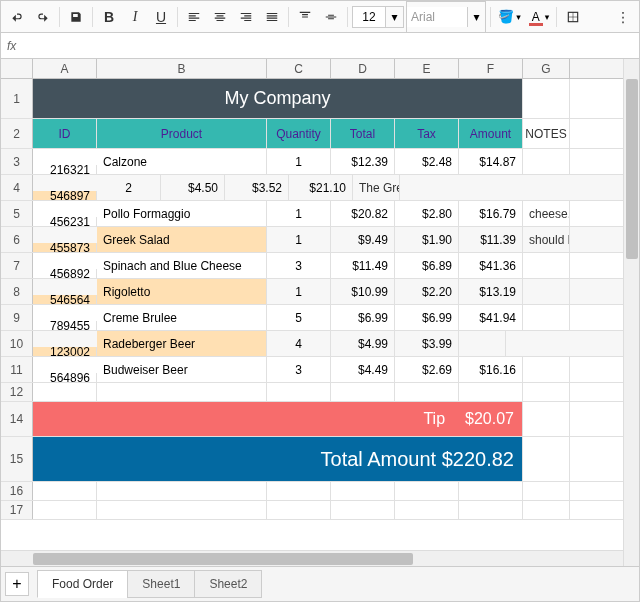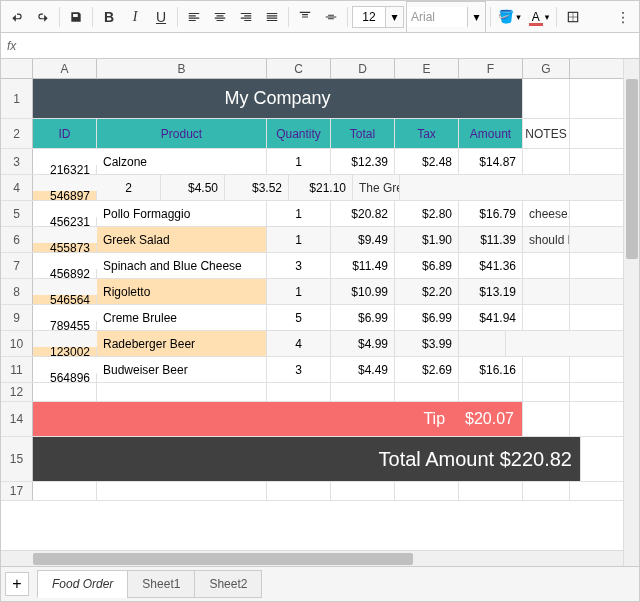--- a/index.html
+++ b/index.html
@@ -52,33 +52,33 @@
 .data-row .c-A { justify-content: flex-end; margin-top: 16px; }
 .data-row .c-C { justify-content: center; }
 .data-row .c-D, .data-row .c-E, .data-row .c-F { justify-content: flex-end; }
 .data-row.even { background: #f7f7f7; }
 .highlight .c-A, .highlight .c-B { background: #ffe0b3; }
 .notes-cell { color: #333; }
 .empty-row { height: 19px; }
 .r14 { height: 35px; }
 .r14 .wide { background: #f76c6c; color: #fff; width: 490px; justify-content: flex-end; font-size: 16px; padding-right: 8px; }
 .r15 { height: 45px; }
-.r15 .wide { background: #404040; color: #fff; width: 548px; justify-content: flex-end; font-size: 20px; padding-right: 8px; }
+.r15 .wide { background: #0369a1; color: #fff; width: 490px; justify-content: flex-end; font-size: 20px; padding-right: 8px; }
 
 
 .v-scroll { position: absolute; right: 0; top: 0; width: 16px; height: 100%; background: #f0f0f0; border-left: 1px solid #ddd; }
 .v-thumb { position: absolute; top: 20px; left: 2px; width: 12px; height: 180px; background: #c0c0c0; border-radius: 2px; }
 .h-scroll { position: absolute; left: 0; bottom: 0; right: 16px; height: 16px; background: #f0f0f0; border-top: 1px solid #ddd; }
 .h-thumb { position: absolute; left: 32px; top: 2px; height: 12px; width: 380px; background: #c0c0c0; border-radius: 2px; }
 
 
 .sheet-bar { display: flex; align-items: center; height: 35px; border-top: 1px solid #ccc; background: #f5f5f5; padding: 0 4px; }
 .add-sheet { width: 24px; height: 24px; border: 1px solid #ccc; background: #fff; display: flex; align-items: center; justify-content: center; cursor: pointer; font-size: 16px; margin-right: 8px; }
 .sheet-tab { padding: 6px 14px; border: 1px solid #ccc; background: #fff; cursor: pointer; margin-right: -1px; color: #555; }
-.sheet-tab.active { border-bottom-color: #fff; background: #fff; border-top: 1px solid #ccc; color: #333; font-style: italic; }
+.sheet-tab.active { border-bottom-color: #fff; background: #fff; border-top: 1px solid #ccc; color: #333; }
 .sheet-tab:not(.active) { background: #f0f0f0; }
 </style>
 </head>
 <body>
 
 <div class="toolbar">
   <div class="tb-btn">
       <svg viewBox="0 0 24 24">
         <path d="M10 8l-6 6 6 6v-4h5a5 5 0 000-10h-3v2h3a3 3 0 010 6h-5V8z" fill="#333"></path>
       </svg>
@@ -295,20 +295,30 @@
           <span>$20.07</span>
         </div>
         <div class="cell c-G"></div>
       </div>
       <div class="row r15">
         <div class="row-h">15</div>
         <div class="cell wide">Total Amount $220.82</div>
         <div class="cell c-G"></div>
       </div>
       <div class="row empty-row">
+        <div class="row-h">16</div>
+        <div class="cell c-A"></div>
+        <div class="cell c-B"></div>
+        <div class="cell c-C"></div>
+        <div class="cell c-D"></div>
+        <div class="cell c-E"></div>
+        <div class="cell c-F"></div>
+        <div class="cell c-G"></div>
+      </div>
+      <div class="row empty-row">
         <div class="row-h">17</div>
         <div class="cell c-A"></div>
         <div class="cell c-B"></div>
         <div class="cell c-C"></div>
         <div class="cell c-D"></div>
         <div class="cell c-E"></div>
         <div class="cell c-F"></div>
         <div class="cell c-G"></div>
       </div>
     </div>

